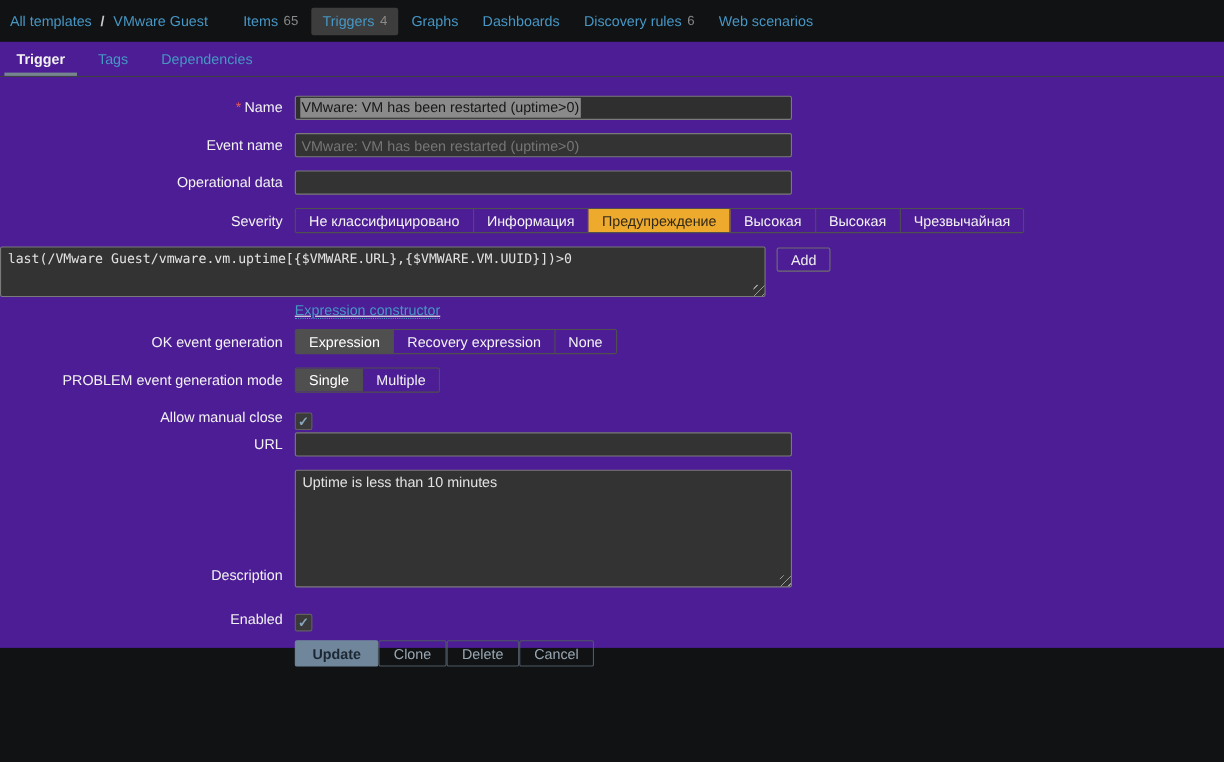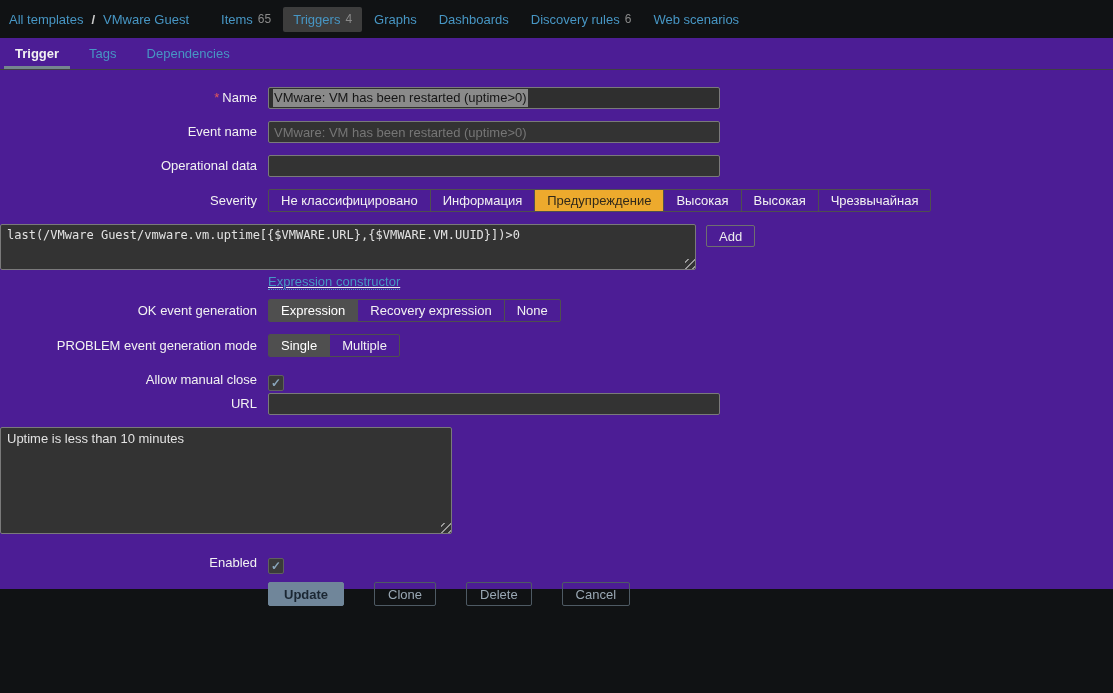--- a/index.html
+++ b/index.html
@@ -178,21 +178,21 @@
     display: inline-flex; align-items: center; justify-content: center;
     cursor: pointer;
   }
   .checkbox .mark {
     color: #8aa6bc; font-size: 12px; font-weight: bold; line-height: 1;
   }
 
   
   .row-desc { margin-bottom: 18px; }
   .row-enabled { margin-bottom: 8px; }
-  .footer-btns { display: flex; gap: 30px; }
+  .footer-btns { display: flex; gap: 0; }
   .btn {
     height: 24px;
     border-radius: 2px;
     font-family: "Liberation Sans", sans-serif;
     font-size: 13px;
     cursor: pointer;
   }
   .btn-primary {
     background: #70869a;
     border: 1px solid #70869a;
@@ -316,20 +316,21 @@
         <span class="mark">✓</span>
       </span>
     </div>
 
     <div class="row">
       <div class="lbl">URL</div>
       <input class="tin" type="text" value="" style="">
     </div>
 
     <div class="row row-desc">
+      <div class="lbl">Description</div>
       <div class="ta-wrap">
         <textarea class="ta ta-desc" spellcheck="false" style="">Uptime is less than 10 minutes</textarea>
         <div class="grip"></div>
       </div>
     </div>
 
     <div class="row row-enabled">
       <div class="lbl">Enabled</div>
       <span class="checkbox">
         <span class="mark">✓</span>

